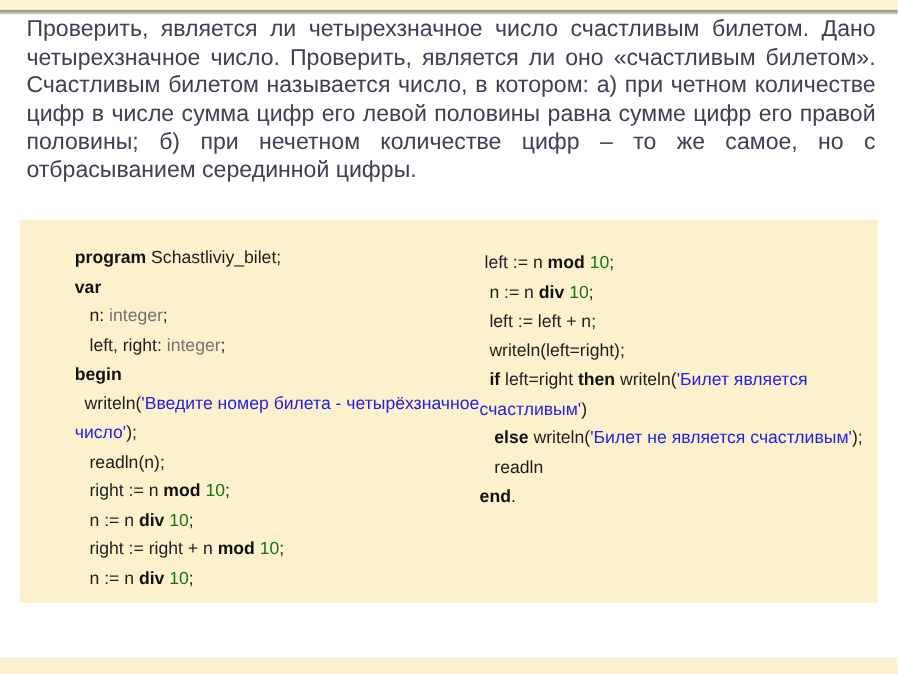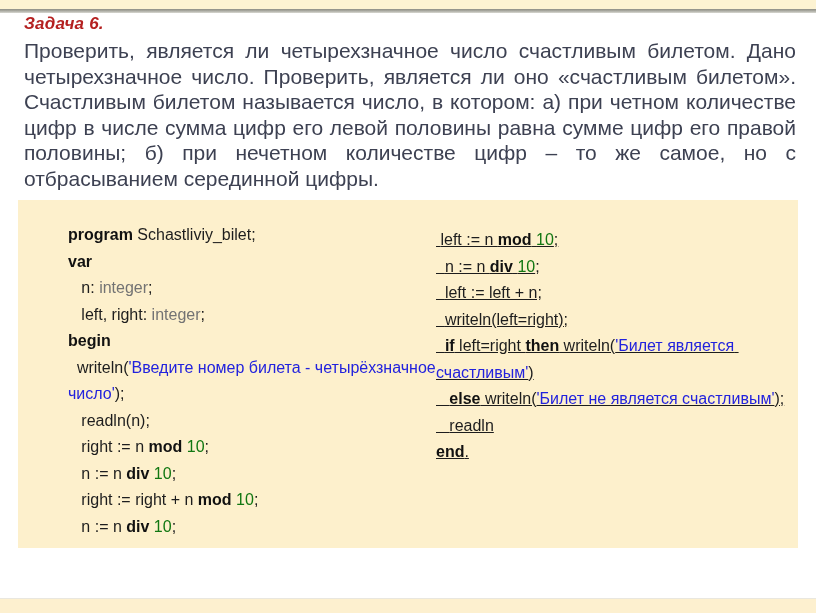--- a/index.html
+++ b/index.html
@@ -106,41 +106,39 @@
   }
   .code-col.left {
     left: 50px;
     top: 22px;
     width: 380px;
   }
   .code-col.right {
     left: 418px;
     top: 27px;
     width: 350px;
-    text-decoration: underline;
   }
   .code-line {
     white-space: pre-wrap;
   }
   .kw   { font-weight: bold; color: #111111; }
   .type { color: #737373; }
   .str  { color: #2222dd; }
   .num  { color: #117711; }
   .plain{ color: #1d1d1d; }
 </style>
 </head>
 <body>
 
 <div class="slide">
 
   <div class="top-band"></div>
   <div class="top-rule"></div>
 
   <div class="statement">
-    <div class="task-title">Задача 6.</div>
     <p class="task-body">Проверить, является ли четырехзначное число счастливым билетом. Дано четырехзначное число. Проверить, является ли оно «счастливым билетом». Счастливым билетом называется число, в котором: а) при четном количестве цифр в числе сумма цифр его левой половины равна сумме цифр его правой половины; б) при нечетном количестве цифр – то же самое, но с отбрасыванием серединной цифры.</p>
   </div>
 
   <div class="code-panel">
     <div class="code-cols">
       <div class="code-col left" id="code-left"><div class="code-line"><span class="kw">program</span><span class="plain"> Schastliviy_bilet;</span></div><div class="code-line"><span class="kw">var</span></div><div class="code-line"><span class="plain">   n: </span><span class="type">integer</span><span class="plain">;</span></div><div class="code-line"><span class="plain">   left, right: </span><span class="type">integer</span><span class="plain">;</span></div><div class="code-line"><span class="kw">begin</span></div><div class="code-line"><span class="plain">  writeln(</span><span class="str">'Введите номер билета - четырёхзначное число'</span><span class="plain">);</span></div><div class="code-line"><span class="plain">   readln(n);</span></div><div class="code-line"><span class="plain">   right := n </span><span class="kw">mod</span><span class="plain"> </span><span class="num">10</span><span class="plain">;</span></div><div class="code-line"><span class="plain">   n := n </span><span class="kw">div</span><span class="plain"> </span><span class="num">10</span><span class="plain">;</span></div><div class="code-line"><span class="plain">   right := right + n </span><span class="kw">mod</span><span class="plain"> </span><span class="num">10</span><span class="plain">;</span></div><div class="code-line"><span class="plain">   n := n </span><span class="kw">div</span><span class="plain"> </span><span class="num">10</span><span class="plain">;</span></div></div>
       <div class="code-col right" id="code-right"><div class="code-line"><span class="plain"> left := n </span><span class="kw">mod</span><span class="plain"> </span><span class="num">10</span><span class="plain">;</span></div><div class="code-line"><span class="plain">  n := n </span><span class="kw">div</span><span class="plain"> </span><span class="num">10</span><span class="plain">;</span></div><div class="code-line"><span class="plain">  left := left + n;</span></div><div class="code-line"><span class="plain">  writeln(left=right);</span></div><div class="code-line"><span class="plain">  </span><span class="kw">if</span><span class="plain"> left=right </span><span class="kw">then</span><span class="plain"> writeln(</span><span class="str">'Билет является счастливым'</span><span class="plain">)</span></div><div class="code-line"><span class="plain">   </span><span class="kw">else</span><span class="plain"> writeln(</span><span class="str">'Билет не является счастливым'</span><span class="plain">);</span></div><div class="code-line"><span class="plain">   readln</span></div><div class="code-line"><span class="kw">end</span><span class="plain">.</span></div></div>
     </div>
   </div>
 

